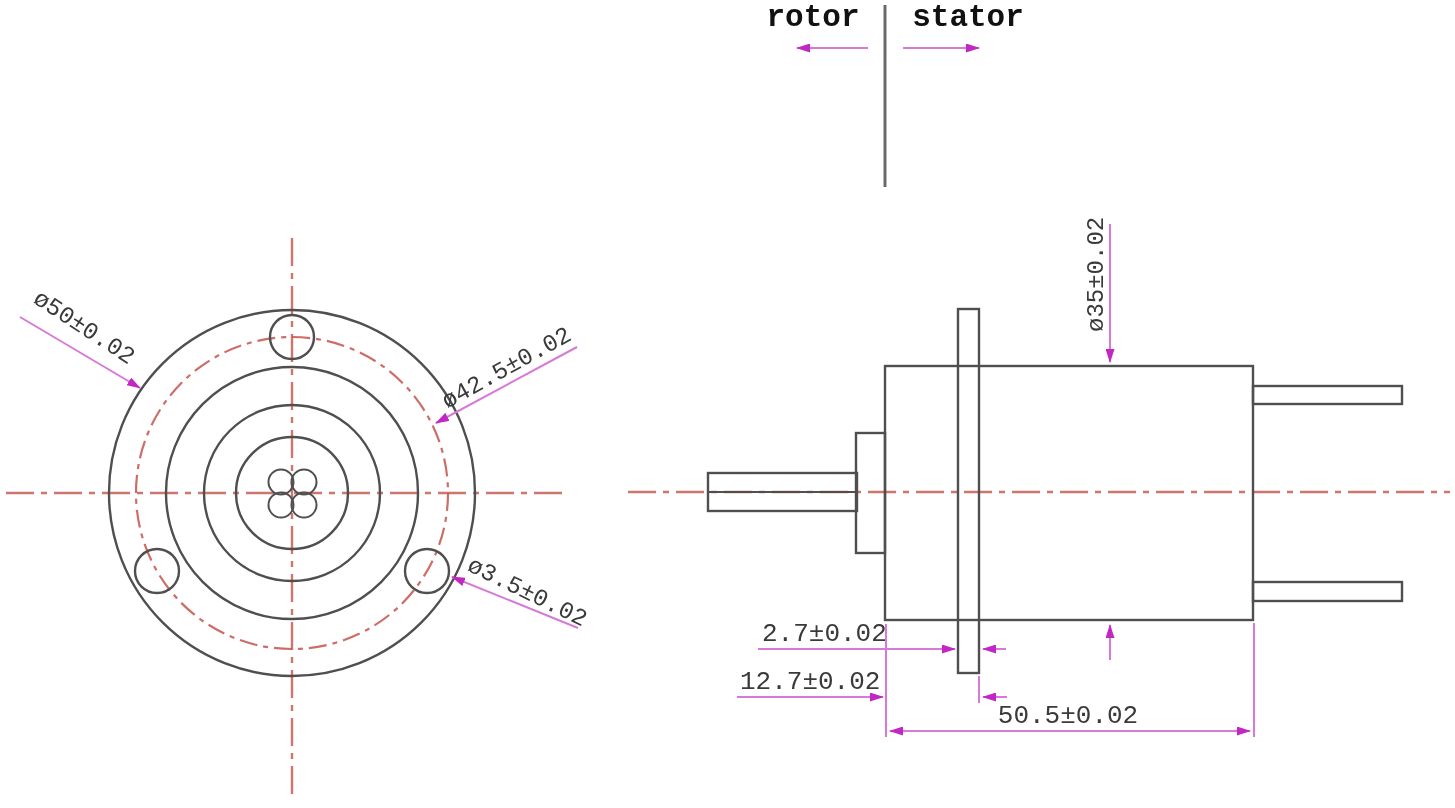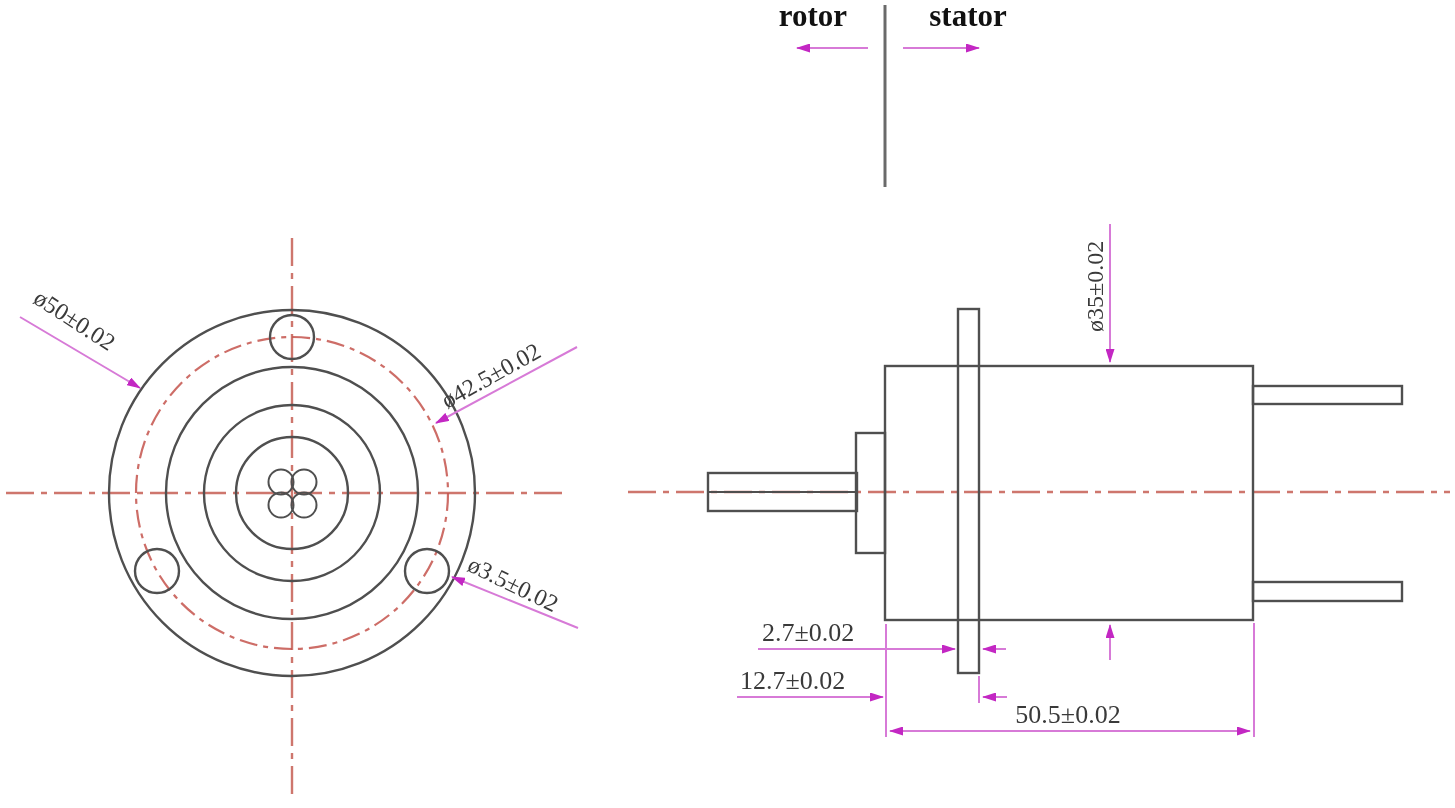--- a/index.html
+++ b/index.html
@@ -1,20 +1,20 @@
 <!DOCTYPE html>
 <html><head>
 <meta charset="utf-8">
 <style>
   html,body{margin:0;padding:0;background:#ffffff;}
   .canvas{
     position:relative;
     width:1455px;height:808px;
     background:#ffffff;
-    font-family:Liberation Serif, serif;
+    font-family:Liberation Mono, monospace;
     overflow:hidden;
   }
   svg{position:absolute;left:0;top:0;}
   text{fill:#2f2f2f;}
   .hdr{font-size:31px;font-weight:bold;fill:#111111;}
   .dim{font-size:26px;fill:#3a3a3a;}
   .dimSm{font-size:24px;fill:#3a3a3a;}
   .outline{stroke:#4f4f4f;stroke-width:2.4;fill:none;}
   .outlineThin{stroke:#4f4f4f;stroke-width:2;fill:none;}
   .center{stroke:#c65e54;stroke-width:2.4;fill:none;stroke-dasharray:28 7 6 7;opacity:.85;}

